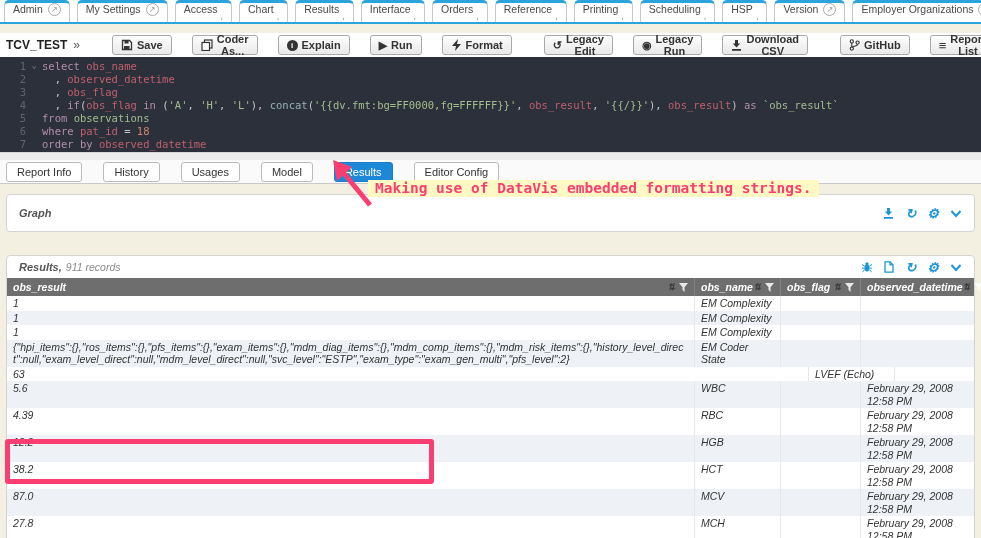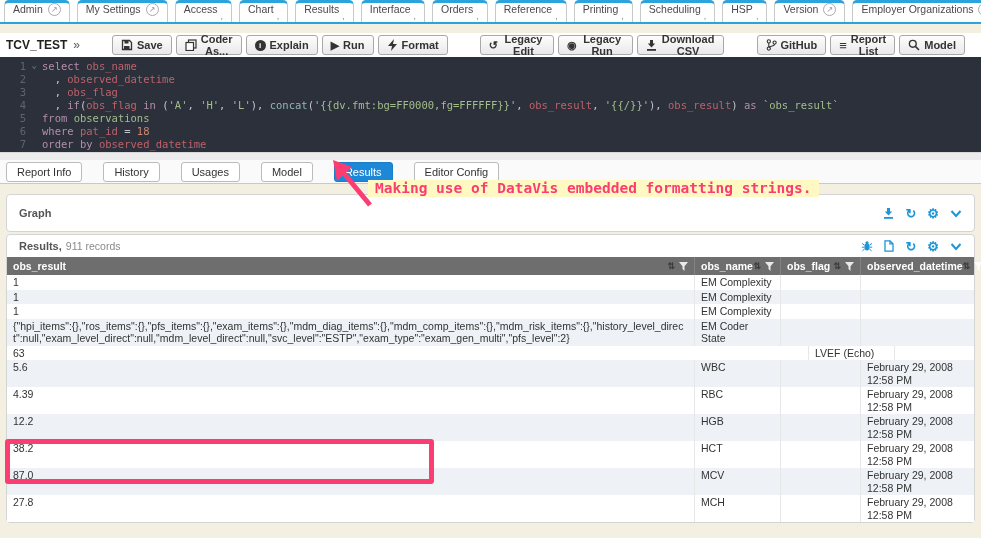--- a/index.html
+++ b/index.html
@@ -15,21 +15,21 @@
              font-size:10.5px; color:#4a4a4a; cursor:pointer; }
   .circ { width:13px; height:13px; border:1px solid #aaa; border-radius:50%; color:#999;
           font-size:8px; line-height:11px; display:inline-flex; align-items:center; justify-content:center; }
   .commamark { color:#888; font-size:9px; align-self:flex-end; margin:0 0 1px -2px; }
 
   
   .toolbar { background:#fff; margin-top:9px; height:24px; display:flex; align-items:center;
              padding:0 6px; gap:4px; }
   .qtitle { font-size:12px; font-weight:bold; color:#222; margin-right:2px; }
   .qchev  { color:#555; font-size:12px; margin-right:6px; }
-  .btn-group { display:flex; gap:4px; margin-right:10px;padding-left:22px; }
+  .btn-group { display:flex; gap:20px; margin-right:10px;padding-left:22px; }
   .btn { display:inline-flex; align-items:center; gap:4px; border:1px solid #a9a9a9; border-radius:3px;
          background:linear-gradient(#fdfdfd,#e9e9e9); padding:2px 8px; height:20px;
          font-size:11px; font-weight:600; color:#333; font-family:"Liberation Sans",sans-serif; cursor:pointer; }
   .btn svg, .btn .uic { flex:none; }
   .uic { font-size:11px; line-height:1; color:#333; }
   .infodot { width:11px; height:11px; background:#333; color:#fff; border-radius:50%;
              font-size:8px; font-weight:bold; display:inline-flex; align-items:center; justify-content:center; }
 
   
   .editor { background:#2b303b; height:95px; position:relative;
@@ -50,21 +50,21 @@
   
   .gapstrip { height:8px; background:#ececec; border-top:1px solid #d8d8d8; }
   .subtabs { background:#fafafa; height:24px; display:flex; align-items:center; gap:21px;
              padding:0 6px; border-bottom:1px solid #c9c9c9; }
   .subtab { border:1px solid #bbb; border-radius:3px; background:#fff; color:#333;
             font-size:11px; padding:3px 10px; cursor:pointer; }
   .subtab.active { background:#1e88d8; border-color:#1b7ec9; color:#fff; }
 
   
   .content { padding:10px 6px 0 6px; }
-  .panel { background:#fff; border:1px solid #d4d4d4; border-radius:4px; margin-bottom:2px; }
+  .panel { background:#fff; border:1px solid #d4d4d4; border-radius:4px; margin-bottom:23px;font-style:italic; }
   .panel-header { display:flex; align-items:center; padding:0 12px; }
   .graph-header { height:36px; }
   .results-header { height:22px; }
   .panel-title { font-size:11px; font-weight:bold; color:#555; }
   .panel-count { font-size:10.5px; color:#8a8a8a; margin-left:4px; }
   .panel-icons { margin-left:auto; display:flex; align-items:center; gap:11px; color:#1d95d6; }
   .panel-icons .uic { color:#1d95d6; font-size:12px; font-weight:bold; cursor:pointer; }
   .panel-icons svg { cursor:pointer; }
 
   

